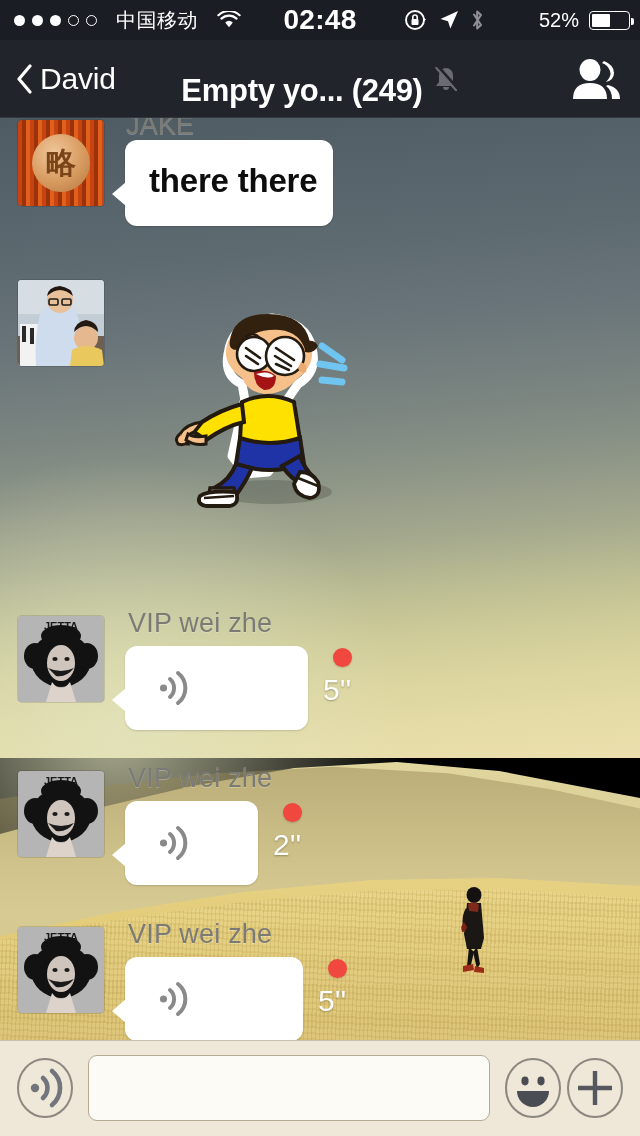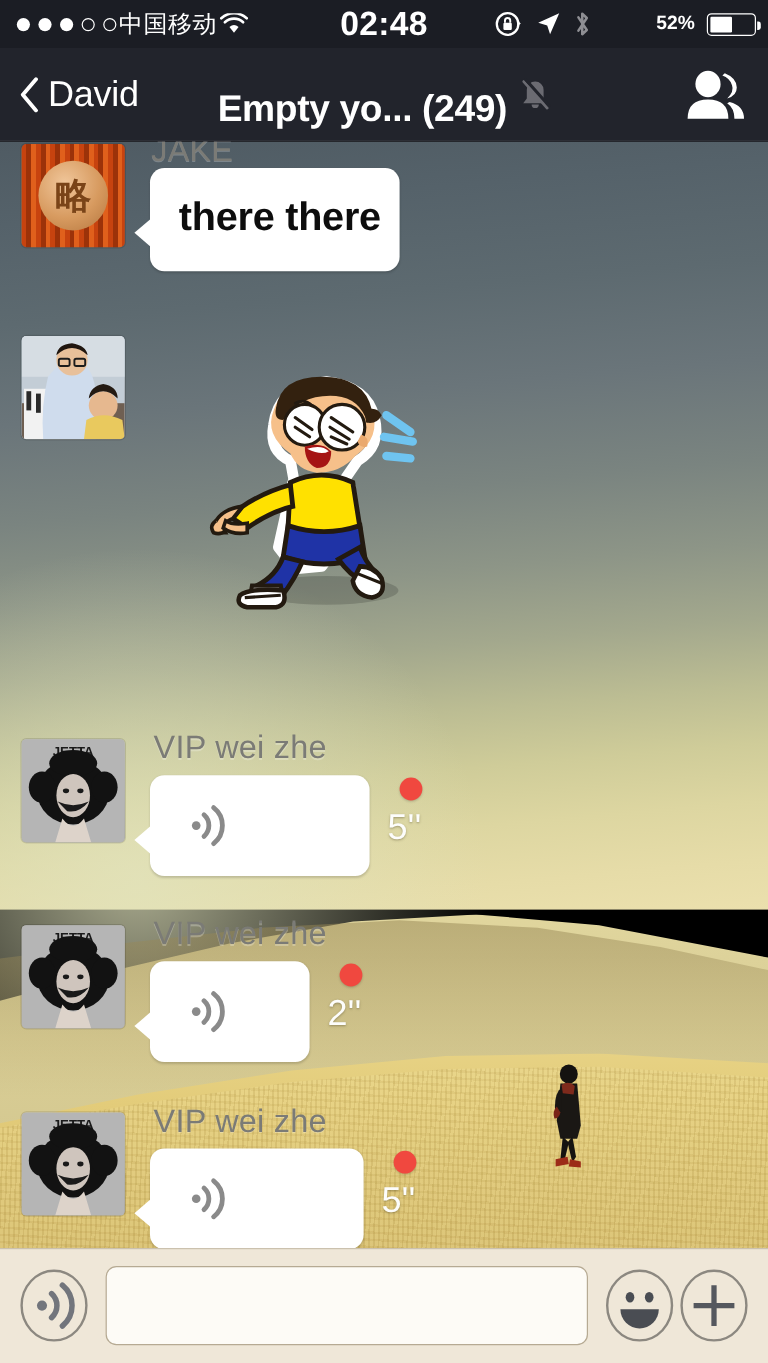--- a/index.html
+++ b/index.html
@@ -11,31 +11,31 @@
     position:relative;
   }
   #screen { position:relative; width:640px; height:1136px; overflow:hidden; }
 
   
   #statusbar{
     position:absolute; left:0; top:0; width:640px; height:40px;
     background:#1b1d24; color:#fff; z-index:40;
     display:flex; align-items:center;
   }
-  .sb-left{ display:flex; align-items:center; gap:2px; padding-left:14px; }
+  .sb-left{ display:flex; align-items:center; gap:19px; padding-left:14px; }
   .sig-dots{ display:flex; align-items:center; gap:7px; }
   .dot{ width:11px;height:11px;border-radius:50%; }
   .dot.on{ background:#ffffff; }
   .dot.off{ background:transparent; border:1.6px solid #ffffff; }
   .carrier{ font-size:20px; letter-spacing:.5px; }
   .wifi{ position:relative; width:24px; height:18px; }
   .sb-center{ position:absolute; left:0; right:0; text-align:center;
     font-size:28px; font-weight:bold; letter-spacing:.3px; }
   .sb-right{ margin-left:auto; display:flex; align-items:center; gap:10px; padding-right:10px; }
-  .pct{ font-size:16px; font-weight:700;margin-left:44px; }
+  .pct{ font-size:20px; font-weight:400;margin-left:44px; }
   .batt{ width:41px; height:19px; border:1.8px solid #fff; border-radius:4px;
     position:relative; padding:2px; }
   .batt::after{ content:""; position:absolute; right:-5px; top:6px; width:3px;
     height:7px; background:#fff; border-radius:0 2px 2px 0; }
   .batt-fill{ height:100%; background:#fff; border-radius:1px; }
 
   
   #navbar{
     position:absolute; left:0; top:40px; width:640px; height:78px;
     background:#22242c; z-index:40; color:#fff;

